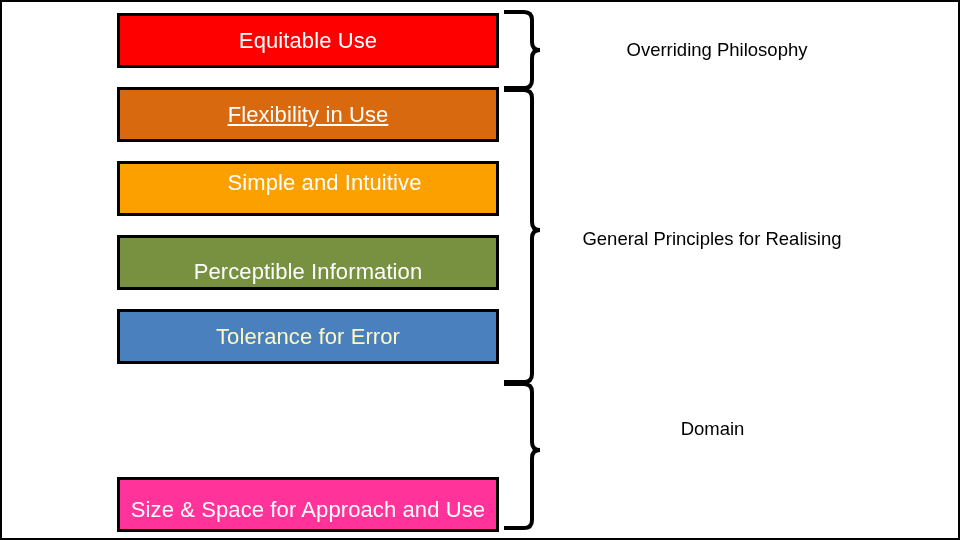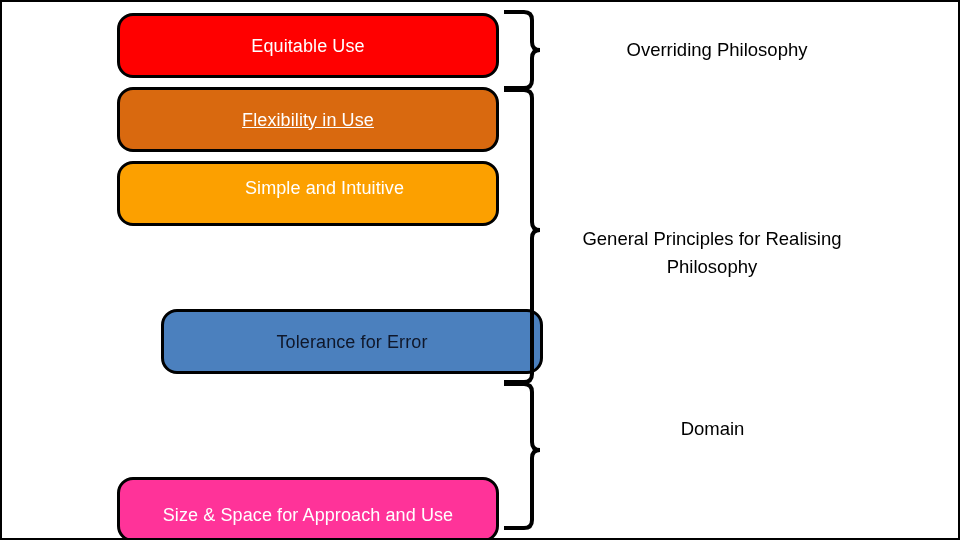--- a/index.html
+++ b/index.html
@@ -25,29 +25,29 @@
     position: absolute;
     left: 115px;
     top: 11px;
     width: 382px;
     height: 518px;
   }
   .principle-box {
     position: absolute;
     left: 0;
     width: 382px;
-    height: 65px;
+    height: 55px;
     box-sizing: border-box;
     border: 3px solid #000000;
-    border-radius: 16px;
+    border-radius: 0;
     display: flex;
     align-items: center;
     justify-content: center;
     color: #ffffff;
-    font-size: 18px;
+    font-size: 22px;
     letter-spacing: 0.1px;
     white-space: nowrap;
   }
   .principle-label {
     display: block;
     line-height: 1;
   }
 
   
   .brace {
@@ -81,22 +81,25 @@
     </div>
 
     <div class="principle-box" style="top: 74px; background-color: rgb(217, 105, 15); border-color: rgb(0, 0, 0); color: rgb(255, 255, 255); text-decoration: underline;">
       <span class="principle-label">Flexibility in Use</span>
     </div>
 
     <div class="principle-box" style="top: 148px; background-color: rgb(252, 160, 0); border-color: rgb(0, 0, 0); color: rgb(255, 255, 255); padding-left: 33px;">
       <span class="principle-label" style="position:relative; top:-6px;">Simple and Intuitive</span>
     </div>
 
+    <div class="principle-box" style="top: 222px; background-color: rgb(120, 145, 64); border-color: rgb(0, 0, 0); color: rgb(255, 255, 255);">
+      <span class="principle-label" style="position:relative; top:9px;">Perceptible Information</span>
+    </div>
 
-    <div class="principle-box" style="top: 296px; background-color: rgb(75, 128, 190); border-color: rgb(0, 0, 0); color: #0f172a; margin-left: 44px;">
+    <div class="principle-box" style="top: 296px; background-color: rgb(75, 128, 190); border-color: rgb(0, 0, 0); color: #fef9c3;">
       <span class="principle-label">Tolerance for Error</span>
     </div>
 
 
     <div class="principle-box" style="top: 464px; background-color: rgb(255, 51, 153); border-color: rgb(0, 0, 0); color: rgb(255, 255, 255);">
       <span class="principle-label" style="position:relative; top:5px;">Size &amp; Space for Approach and Use</span>
     </div>
 
   </div>
 
@@ -111,21 +114,20 @@
   </div>
 
   <div class="brace" style="left:500px; top:84px; width:40px; height:300px;">
     <svg width="40" height="300" viewBox="0 0 40 300" fill="none" xmlns="http://www.w3.org/2000/svg">
       <path d="M2 4 H22 Q30 4 30 12 V136 Q30 144 38 144 Q30 144 30 152 V288 Q30 296 22 296 H2" stroke="#000000" stroke-width="4" stroke-linecap="butt" stroke-linejoin="miter" fill="none"></path>
     </svg>
   </div>
 
   <div class="group-text" style="left:535px; top:206px; width:350px;margin-top:17px;">
     <div>General Principles for Realising</div>
-    <div>Philosophy</div>
   </div>
 
   <div class="brace" style="left:500px; top:378px; width:40px; height:154px;">
     <svg width="40" height="154" viewBox="0 0 40 154" fill="none" xmlns="http://www.w3.org/2000/svg">
       <path d="M2 4 H22 Q30 4 30 12 V62 Q30 70 38 70 Q30 70 30 78 V140 Q30 148 22 148 H2" stroke="#000000" stroke-width="4" stroke-linecap="butt" stroke-linejoin="miter" fill="none"></path>
     </svg>
   </div>
 
   <div class="group-text" style="left:533px; top:413px; width:355px;">
     <div>Domain</div>

